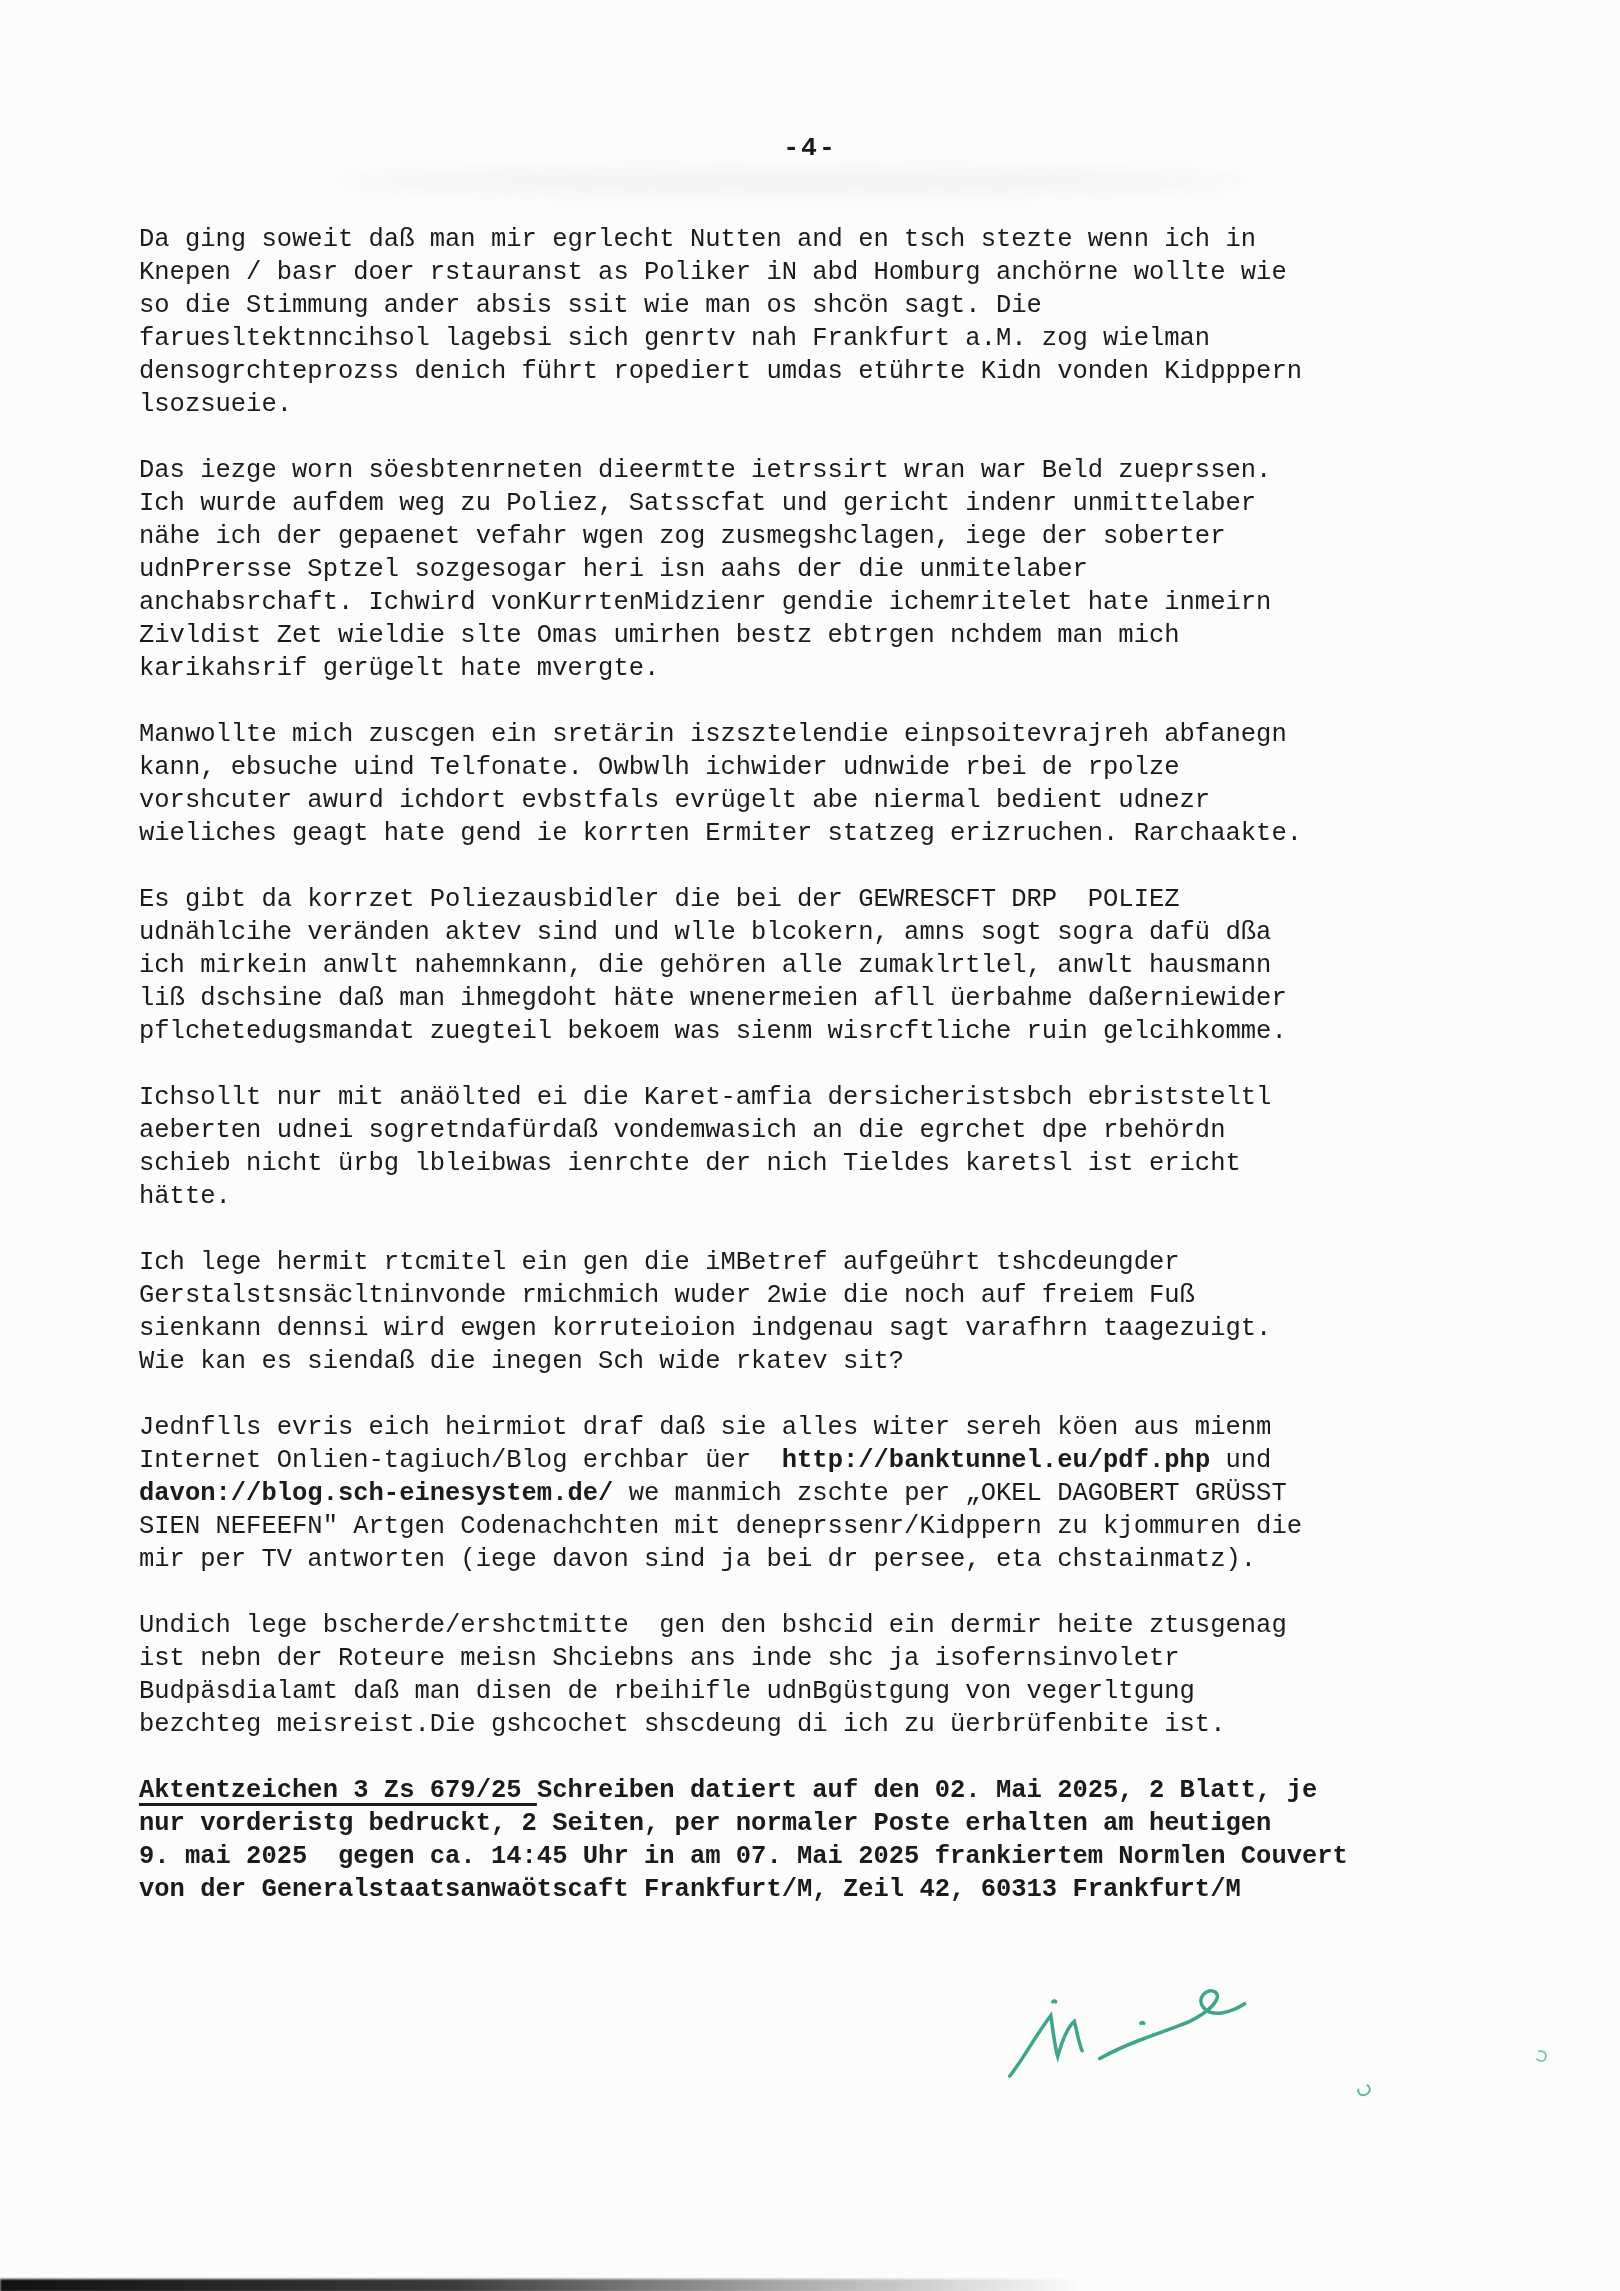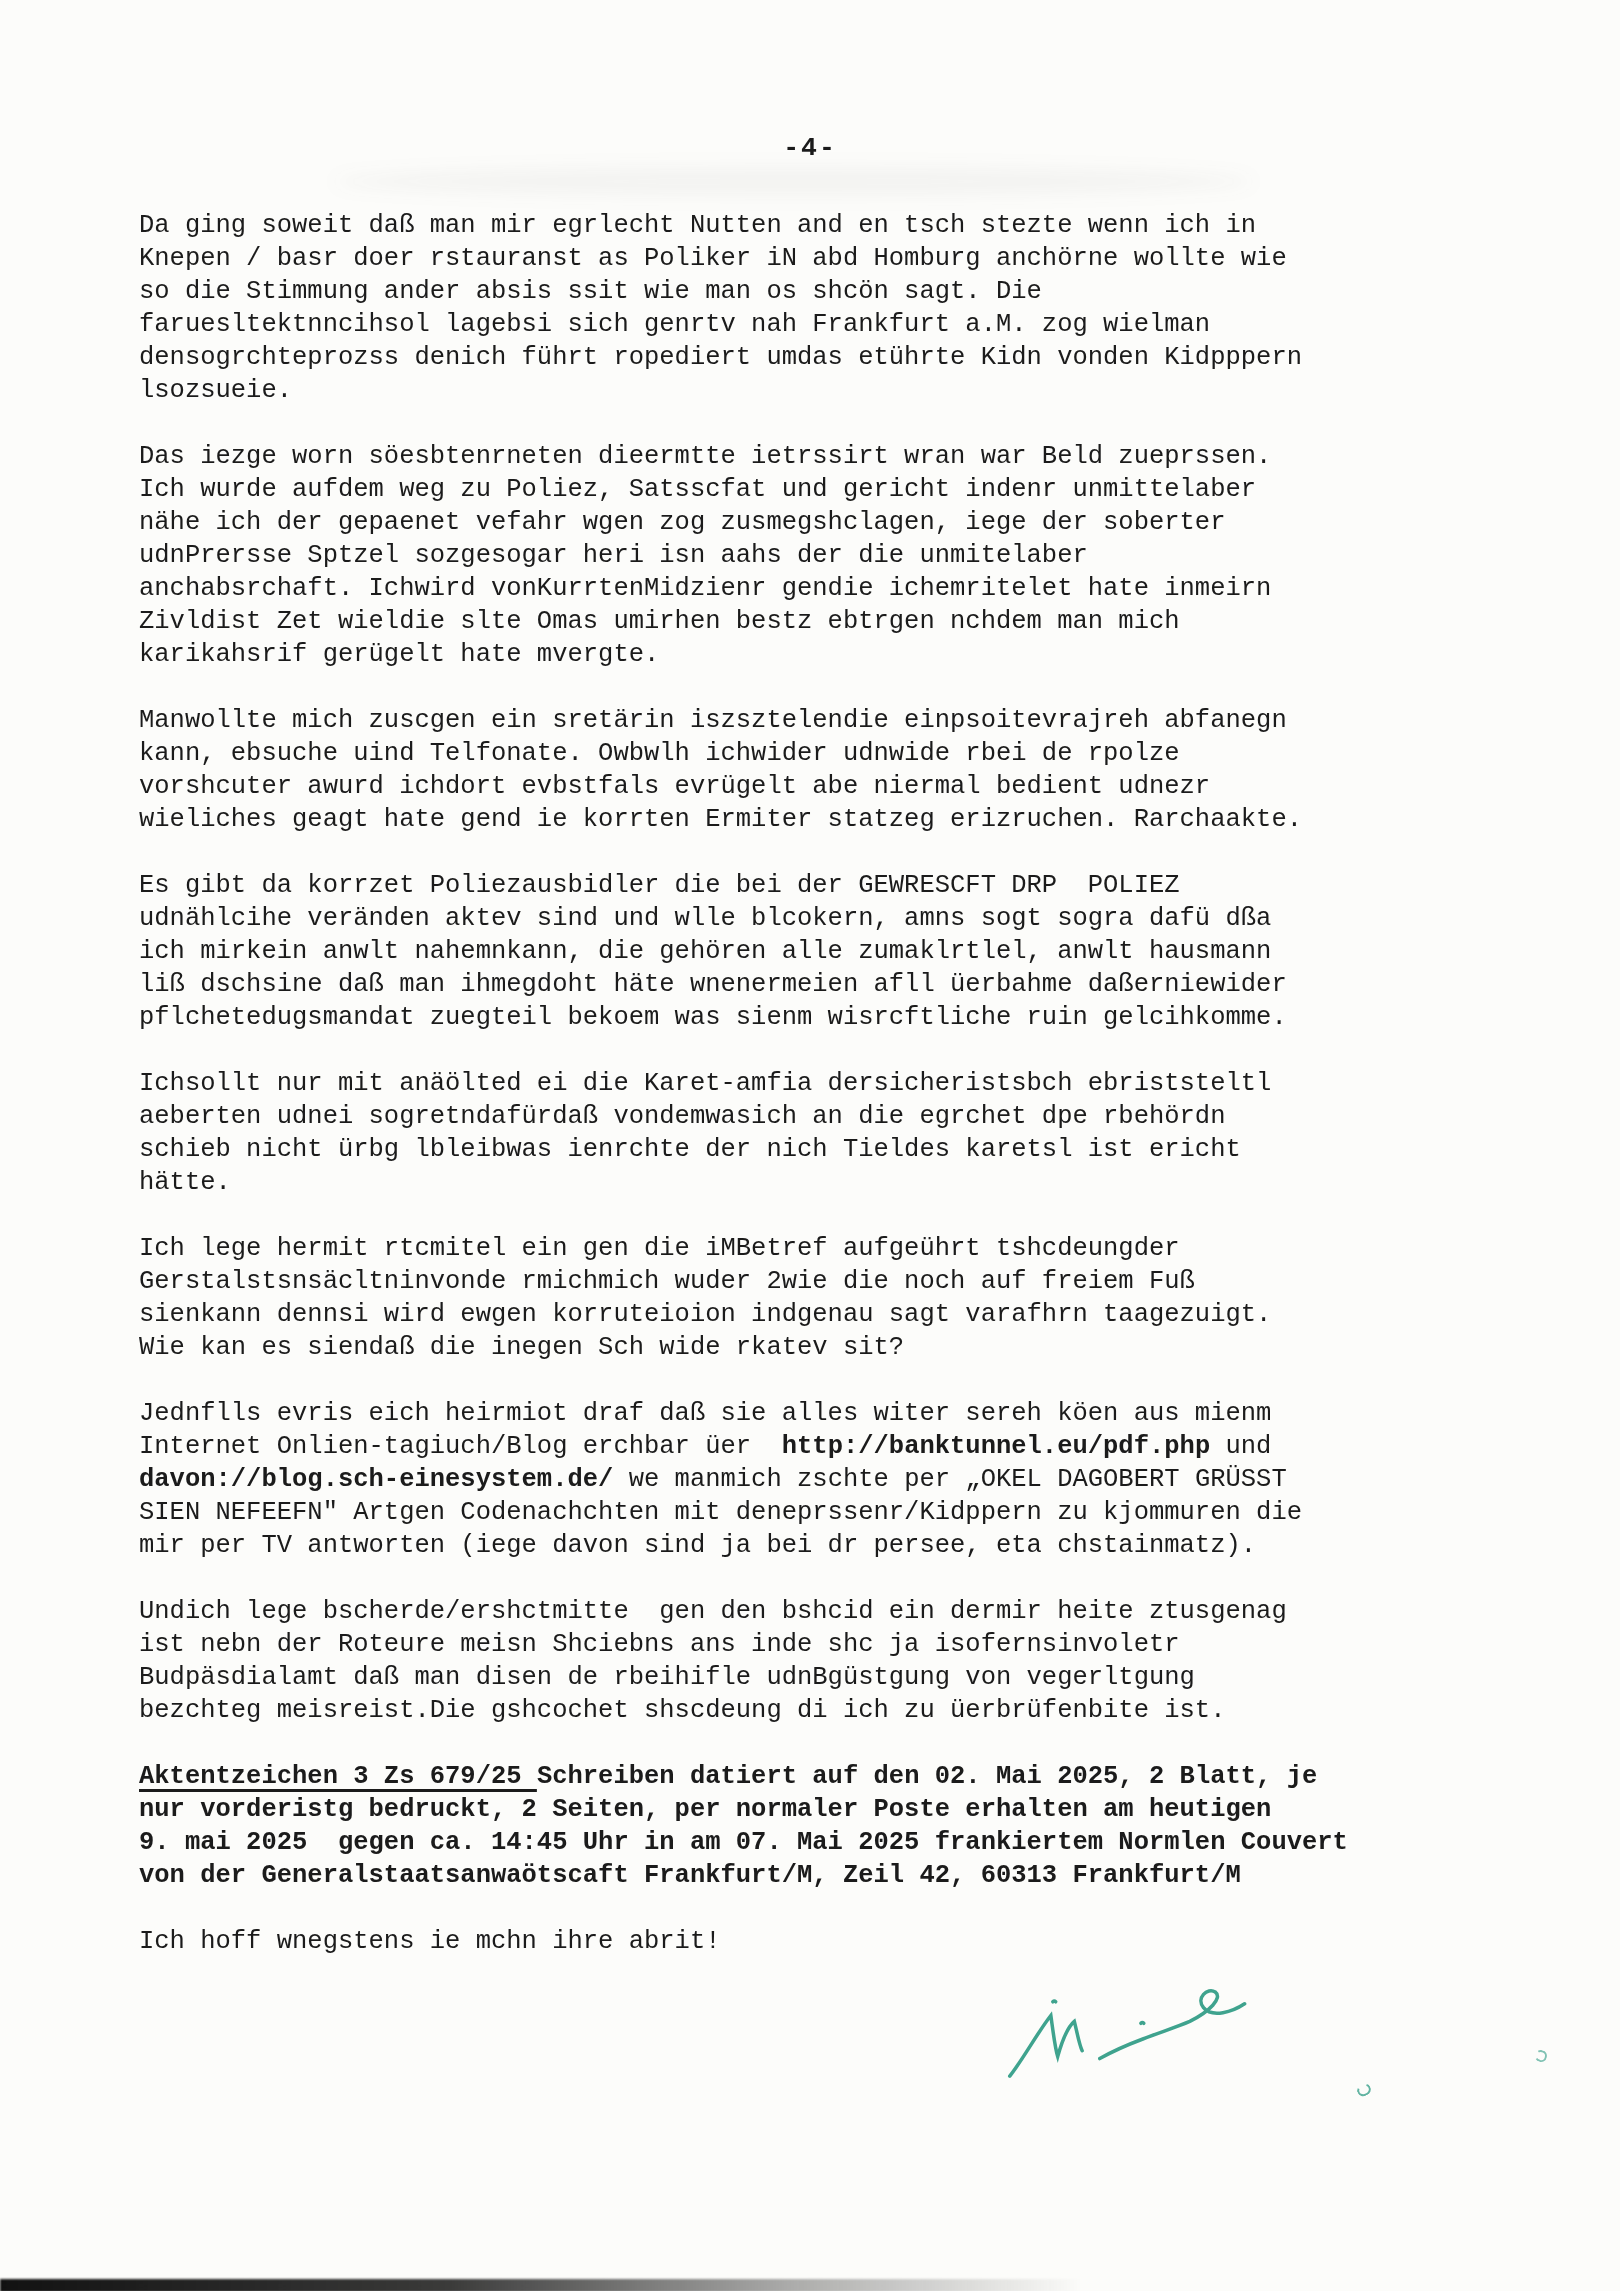--- a/index.html
+++ b/index.html
@@ -12,21 +12,21 @@
     color:#1b1b1b;
   }
   .pagenum{
     position:absolute;top:133px;left:0;width:100%;
     text-align:center;font-size:26.5px;font-weight:bold;letter-spacing:2px;
   }
   .content{
     position:absolute;top:209px;left:139px;width:1362px;
   }
   .para{
-    margin:0 0 33px 0;
+    margin:14px 0 33px 0;
     font-size:25.5px;line-height:33px;
     white-space:pre-wrap;
     word-break:keep-all;
   }
   .para span{white-space:pre-wrap;}
   .bold-para{font-weight:bold;}
   .doclink{
     color:inherit;font-weight:bold;
     text-decoration-thickness:2.9px;
     text-underline-offset:5.9px;
@@ -105,21 +105,20 @@
 SIEN NEFEEFN" Artgen Codenachchten mit deneprssenr/Kidppern zu kjommuren die
 mir per TV antworten (iege davon sind ja bei dr persee, eta chstainmatz).</span></p>
     <p class="para">Undich lege bscherde/ershctmitte  gen den bshcid ein dermir heite ztusgenag
 ist nebn der Roteure meisn Shciebns ans inde shc ja isofernsinvoletr
 Budpäsdialamt daß man disen de rbeihifle udnBgüstgung von vegerltgung
 bezchteg meisreist.Die gshcochet shscdeung di ich zu üerbrüfenbite ist.</p>
     <p class="para bold-para"><span class="case-ref">Aktentzeichen 3 Zs 679/25 </span><span>Schreiben datiert auf den 02. Mai 2025, 2 Blatt, je
 nur vorderistg bedruckt, 2 Seiten, per normaler Poste erhalten am heutigen
 9. mai 2025  gegen ca. 14:45 Uhr in am 07. Mai 2025 frankiertem Normlen Couvert
 von der Generalstaatsanwaötscaft Frankfurt/M, Zeil 42, 60313 Frankfurt/M</span></p>
-    <p class="para">Ich hoff wnegstens ie mchn ihre abrit!</p>
   </div>
 
   <svg class="signature" viewBox="0 0 280 115" fill="none" xmlns="http://www.w3.org/2000/svg">
     <g stroke="#2f9c85" stroke-width="3.6" stroke-linecap="round" fill="none" opacity="0.92">
       <path d="M12 96 C 26 78, 40 52, 54 34 C 56 48, 58 66, 61 76 C 66 58, 71 46, 78 40 C 81 52, 83 64, 86 70"></path>
       <path d="M104 78 C 118 70, 132 64, 148 58 C 166 51, 182 46, 196 40 C 216 30, 230 16, 222 10 C 214 5, 202 16, 210 26 C 219 37, 240 30, 252 22"></path>
       <path d="M56 20 c 1 -1, 2 -1, 3 0"></path>
       <path d="M146 42 c 1 -1, 2 -1, 3 0"></path>
     </g>
   </svg>

